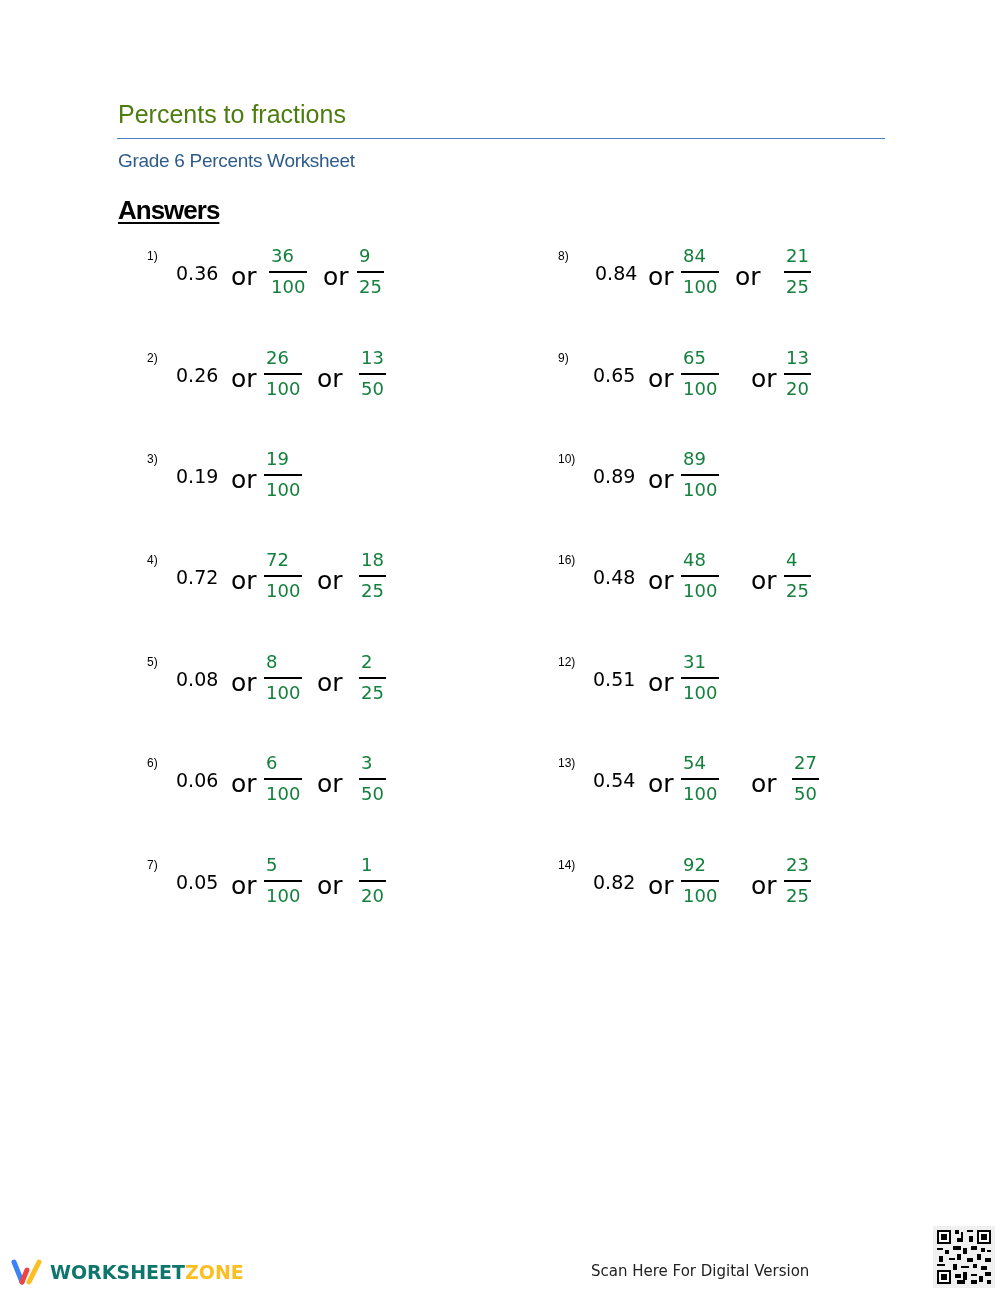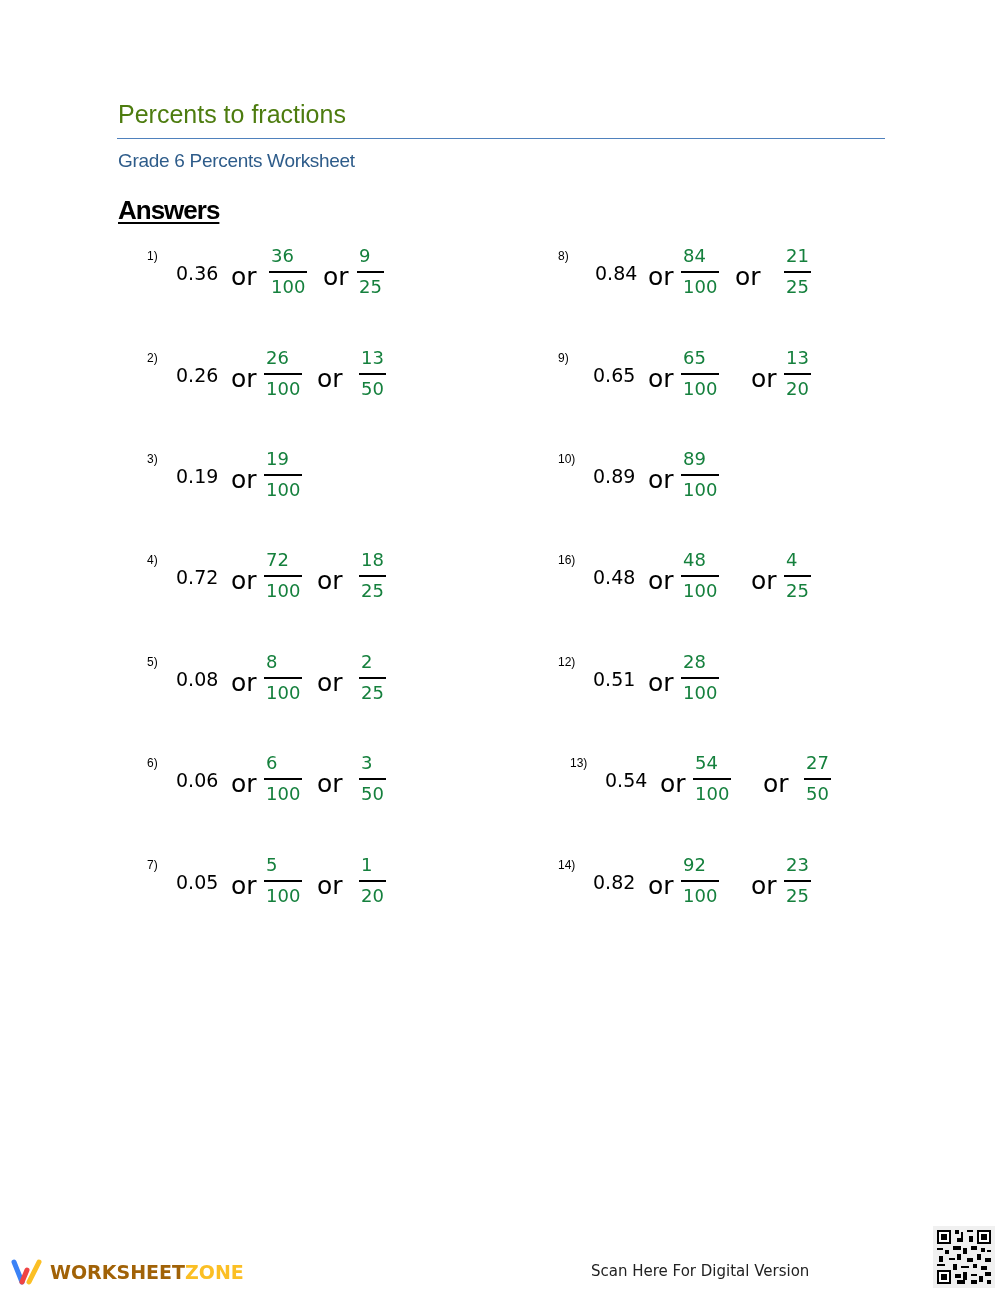--- a/index.html
+++ b/index.html
@@ -11,21 +11,21 @@
   .item { position: absolute; height: 60px; }
   .num { position: absolute; top: 4px; font-size: 12px; color: #000; }
   .dec { position: absolute; top: 17px; font-size: 19px; color: #000; font-family: "DejaVu Sans", sans-serif; }
   .or { position: absolute; top: 17px; font-size: 25px; color: #000; font-family: "DejaVu Sans", sans-serif; }
   .frac { position: absolute; top: 0; display: flex; flex-direction: column; font-family: "DejaVu Sans", sans-serif; font-size: 18px; color: #15803d; }
   .frac .n { line-height: 22px; padding: 0 2px; }
   .frac .bar { height: 1.5px; background: #000; width: 100%; margin: 4px 0 3px; }
   .frac .d { line-height: 22px; padding: 0 2px; }
   .logo { position: absolute; left: 10px; top: 1258px; display: flex; align-items: center; }
   .logo-text { font-family: "DejaVu Sans", sans-serif; font-weight: bold; font-size: 19px; margin-left: 6px; }
-  .logo-text .a { color: #a16207; }
+  .logo-text .a { color: #0f766e; }
   .logo-text .b { color: #fbbf24; }
   .scan { position: absolute; left: 591px; top: 1262px; font-family: "DejaVu Sans", sans-serif; font-size: 15px; color: #222; }
   .qr { position: absolute; left: 933px; top: 1226px; width: 62px; height: 62px; background: #f0f0f0; }
 </style>
 </head>
 <body>
 
 <div class="title">Percents to fractions</div>
 <div class="rule"></div>
 <div class="subtitle">Grade 6 Percents Worksheet</div>
@@ -194,26 +194,26 @@
         <span class="n">4</span>
         <span class="bar"></span>
         <span class="d">25</span>
       </span>
     </div>
     <div class="item" style="left: 558px; top: 651px; width: 300px;">
       <span class="num" style="left:0">12)</span>
       <span class="dec" style="left:35px">0.51</span>
       <span class="or" style="left:90px">or</span>
       <span class="frac" style="left:123px">
-        <span class="n">28</span>
-        <span class="bar"></span>
-        <span class="d">100</span>
-      </span>
-    </div>
-    <div class="item" style="left: 558px; top: 752px; width: 300px; margin-left: 12px;">
+        <span class="n">31</span>
+        <span class="bar"></span>
+        <span class="d">100</span>
+      </span>
+    </div>
+    <div class="item" style="left: 558px; top: 752px; width: 300px;">
       <span class="num" style="left:0">13)</span>
       <span class="dec" style="left:35px">0.54</span>
       <span class="or" style="left:90px">or</span>
       <span class="frac" style="left:123px">
         <span class="n">54</span>
         <span class="bar"></span>
         <span class="d">100</span>
       </span>
       <span class="or" style="left:193px">or</span>
       <span class="frac" style="left:234px">

